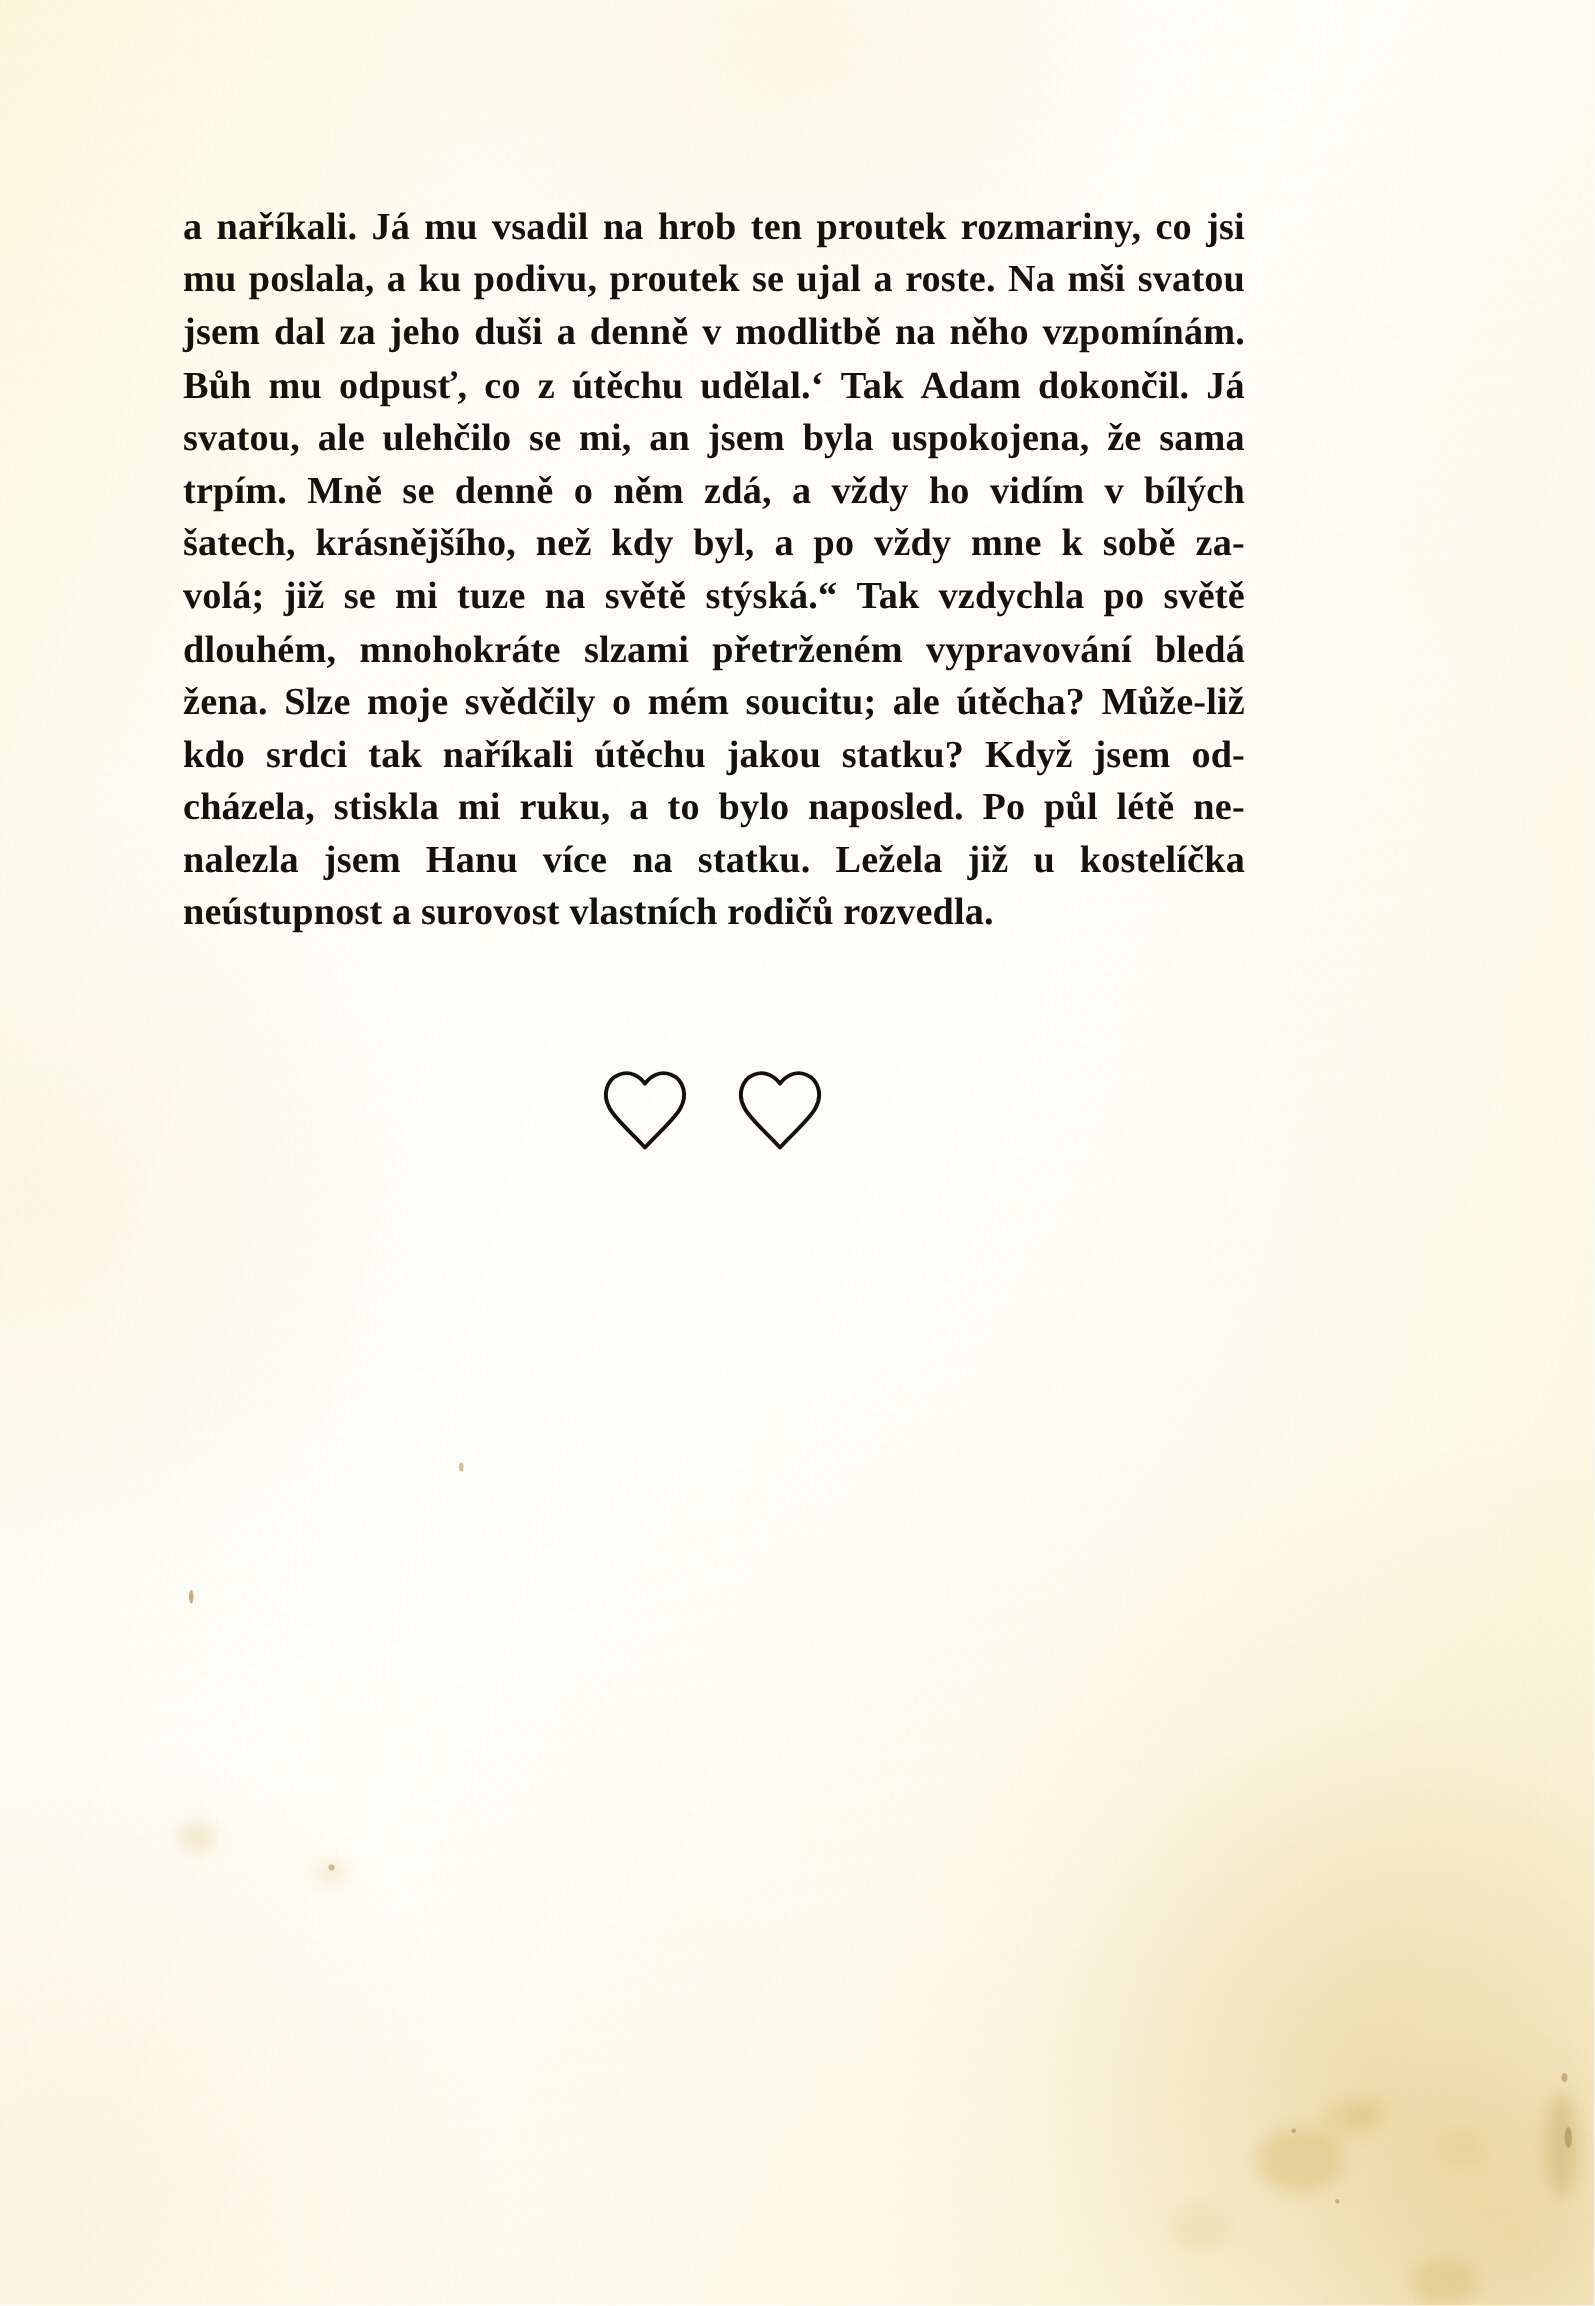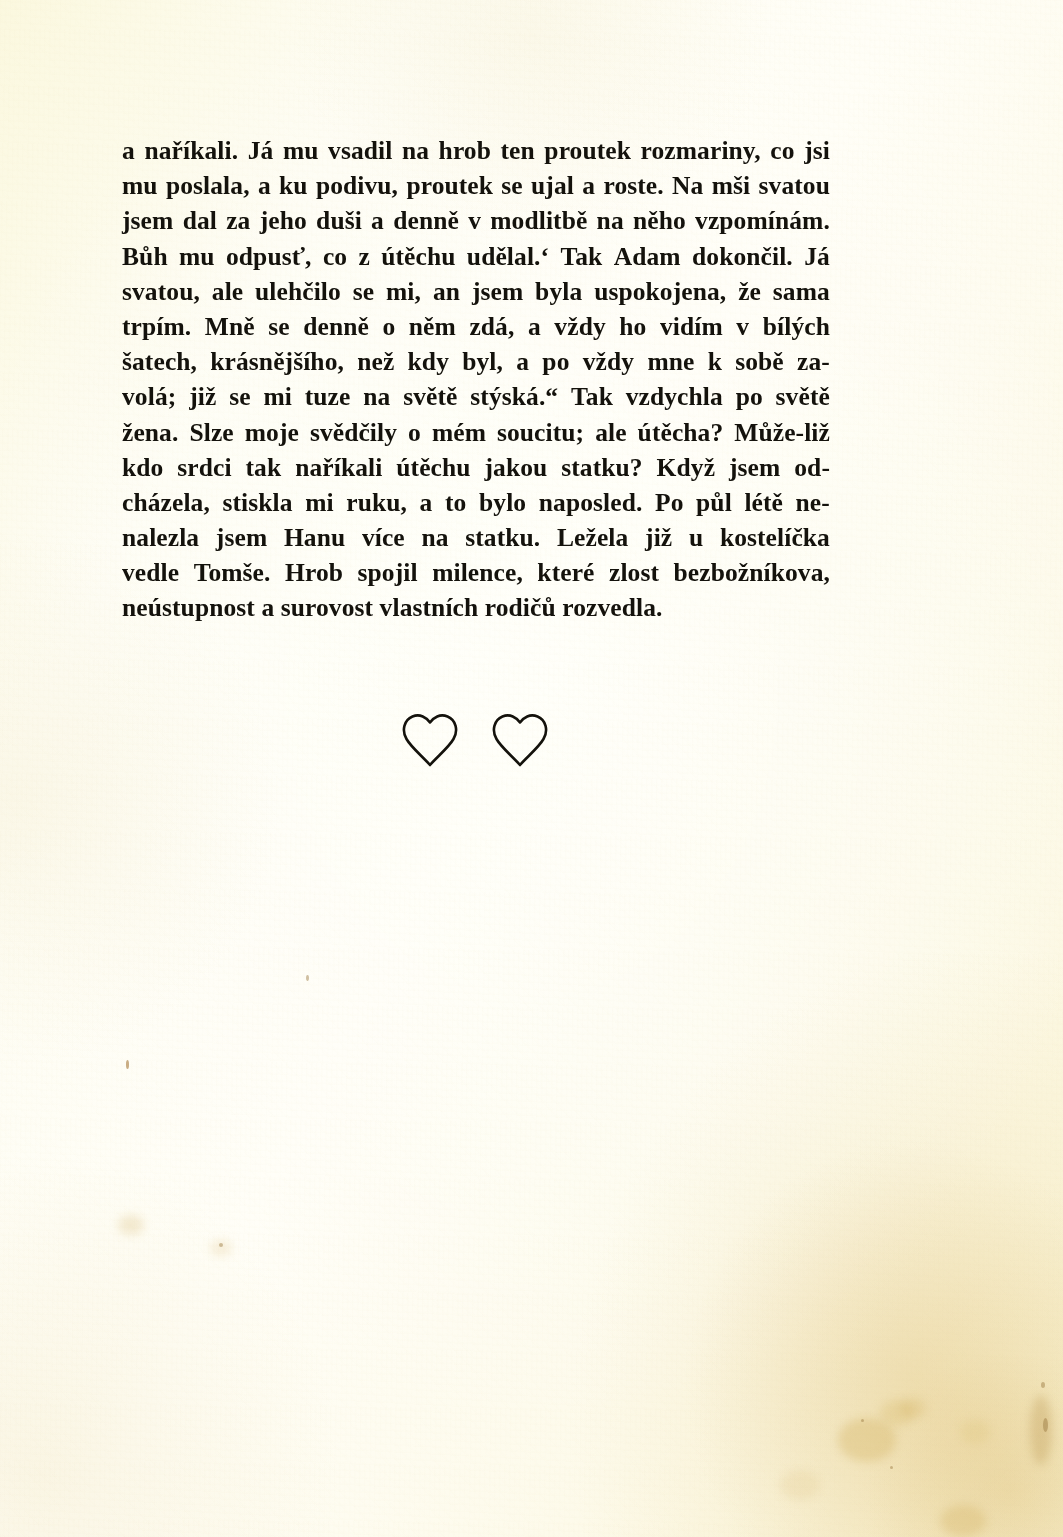--- a/index.html
+++ b/index.html
@@ -235,20 +235,28 @@
       <span>tuze</span>
       <span>na</span>
       <span>světě</span>
       <span>stýská.“</span>
       <span>Tak</span>
       <span>vzdychla</span>
       <span>po</span>
       <span>světě</span>
     </div>
 
+    <div class="line just">
+      <span>dlouhém,</span>
+      <span>mnohokráte</span>
+      <span>slzami</span>
+      <span>přetrženém</span>
+      <span>vypravování</span>
+      <span>bledá</span>
+    </div>
 
     <div class="line just">
       <span>žena.</span>
       <span>Slze</span>
       <span>moje</span>
       <span>svědčily</span>
       <span>o</span>
       <span>mém</span>
       <span>soucitu;</span>
       <span>ale</span>
@@ -290,30 +298,20 @@
       <span>Hanu</span>
       <span>více</span>
       <span>na</span>
       <span>statku.</span>
       <span>Ležela</span>
       <span>již</span>
       <span>u</span>
       <span>kostelíčka</span>
     </div>
 
-    <div class="line just">
-      <span>vedle</span>
-      <span>Tomše.</span>
-      <span>Hrob</span>
-      <span>spojil</span>
-      <span>milence,</span>
-      <span>které</span>
-      <span>zlost</span>
-      <span>bezbožníkova,</span>
-    </div>
 
     <div class="line last">neústupnost a surovost vlastních rodičů rozvedla.</div>
 
   </div>
 
   <div id="ornament">
     <svg width="152" height="62" viewBox="0 0 152 62" xmlns="http://www.w3.org/2000/svg">
       <g fill="none" stroke="#14120c" stroke-width="2.6" stroke-linejoin="round" stroke-linecap="round">
         <path d="M30 55
                  C 22 46, 11 37, 6.5 29

